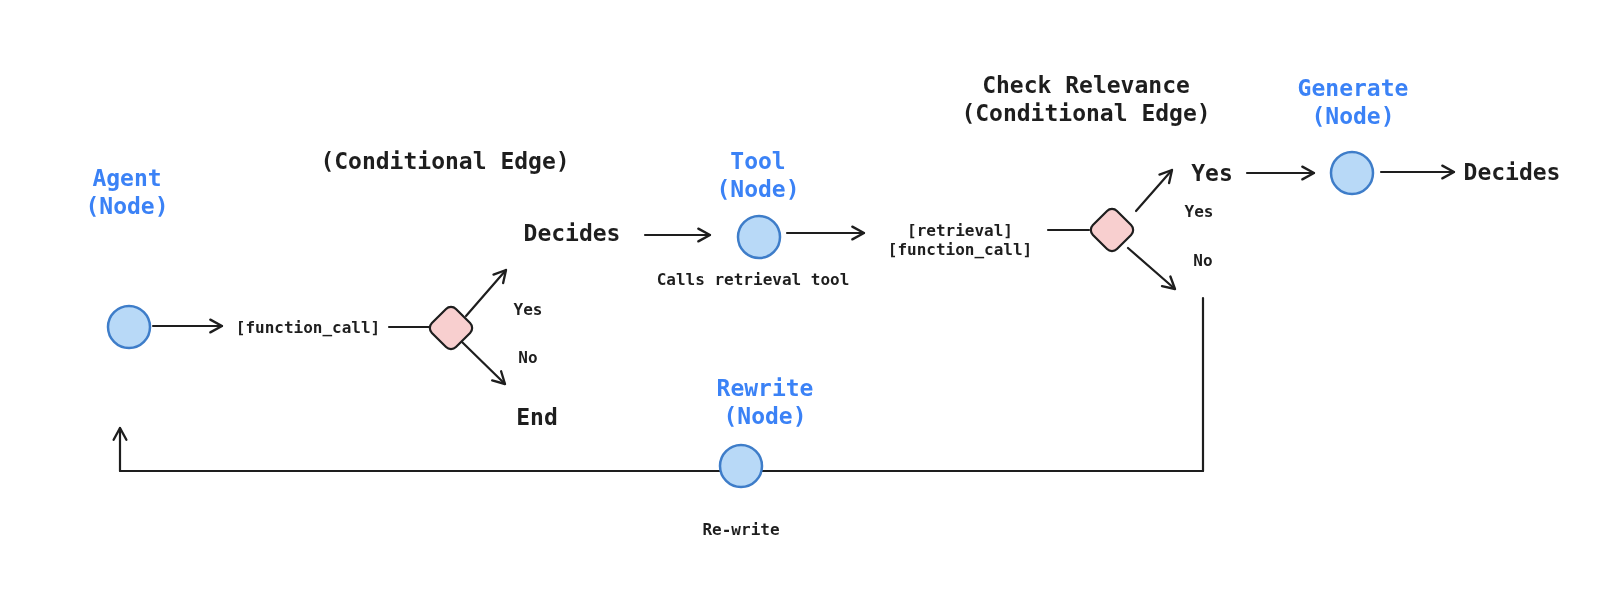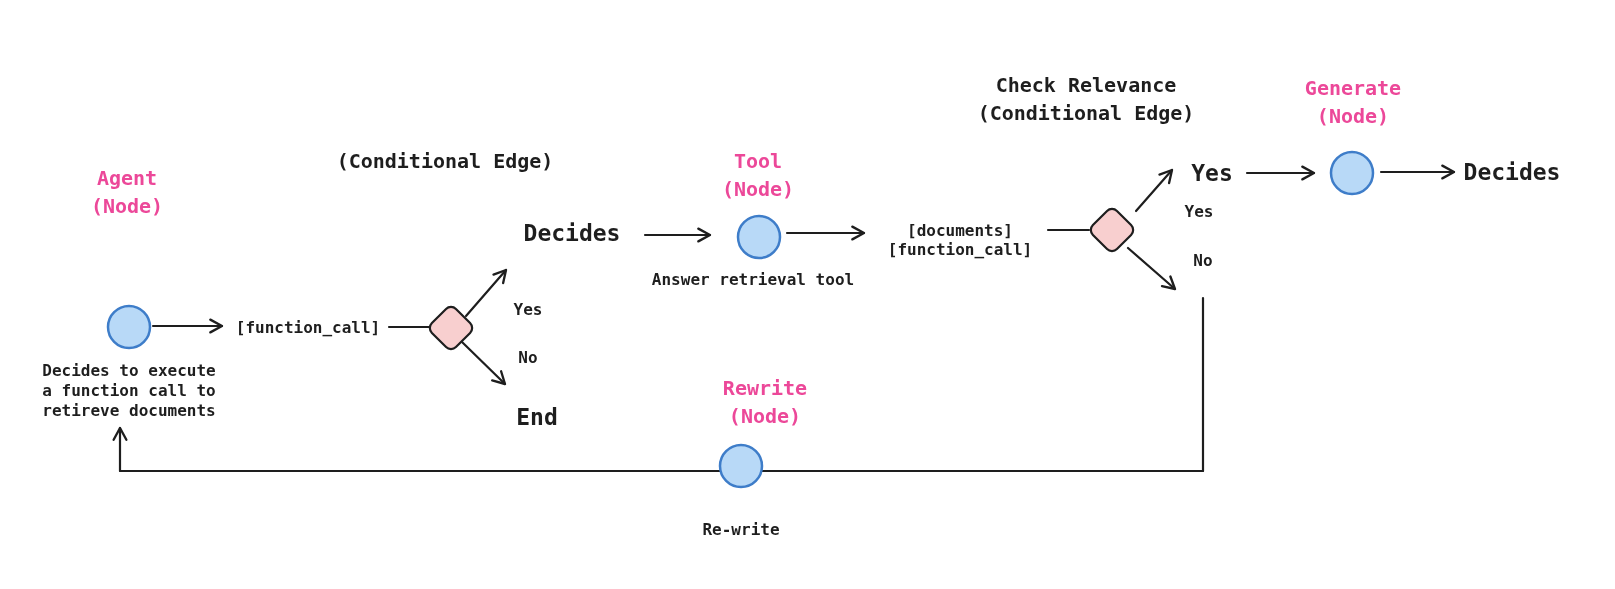--- a/index.html
+++ b/index.html
@@ -7,27 +7,27 @@
     position: relative;
     width: 1615px;
     height: 589px;
     background: #ffffff;
     overflow: hidden;
     font-family: "DejaVu Sans Mono", "Liberation Mono", monospace;
     color: #1e1e1e;
   }
   .canvas svg { position: absolute; left: 0; top: 0; }
   .txt { position: absolute; transform: translateX(-50%); text-align: center; white-space: nowrap; }
-  .hd  { font-size: 20px; font-weight: 700; line-height: 28px; }
+  .hd  { font-size: 23px; font-weight: 700; line-height: 28px; }
   .hd span { display: block; }
   .big { font-size: 23px; font-weight: 700; line-height: 28px; }
   .sm  { font-size: 16px; font-weight: 600; line-height: 20px; }
   .sm span { display: block; }
   .sm.tight { line-height: 19px; }
-  .blue { color: #ec4899; }
+  .blue { color: #3b82f6; }
 </style>
 </head>
 <body>
 
 <div class="canvas">
 
   <svg width="1615" height="589" viewBox="0 0 1615 589">
     <defs>
       <marker id="arrow" viewBox="0 0 16 16" refX="14" refY="8" markerWidth="17" markerHeight="17" markerUnits="userSpaceOnUse" orient="auto-start-reverse">
         <path d="M3 2 L14 8 L3 14" fill="none" stroke="#1e1e1e" stroke-width="2.2" stroke-linecap="round" stroke-linejoin="round"></path>
@@ -104,29 +104,24 @@
   </div>
 
   <div class="txt big" style="left:572px; top:219px;">Decides</div>
   <div class="txt big" style="left:537px; top:403px;">End</div>
   <div class="txt big" style="left:1212px; top:159px;">Yes</div>
   <div class="txt big" style="left:1512px; top:158px;">Decides</div>
 
   <div class="txt sm" style="left:308px; top:318px;">[function_call]</div>
   <div class="txt sm" style="left:528px; top:300px;">Yes</div>
   <div class="txt sm" style="left:528px; top:348px;">No</div>
-  <div class="txt sm" style="left:753px; top:270px;">Answer retrieval tool</div>
+  <div class="txt sm" style="left:753px; top:270px;">Calls retrieval tool</div>
   <div class="txt sm" style="left:1199px; top:202px;">Yes</div>
   <div class="txt sm" style="left:1203px; top:251px;">No</div>
   <div class="txt sm" style="left:741px; top:520px;">Re-write</div>
 
   <div class="txt sm tight" style="left:960px; top:221px;">
-    <span>[documents]</span>
+    <span>[retrieval]</span>
     <span>[function_call]</span>
   </div>
 
-  <div class="txt sm" style="left:129px; top:361px;">
-    <span>Decides to execute</span>
-    <span>a function call to</span>
-    <span>retireve documents</span>
-  </div>
 
 </div>
 
 </body></html>

